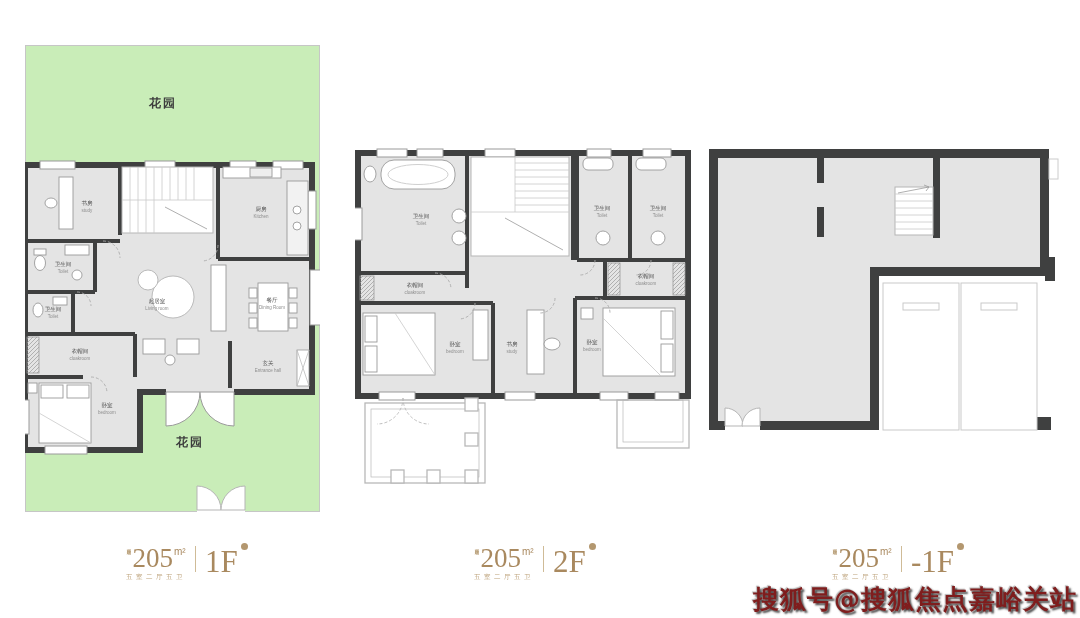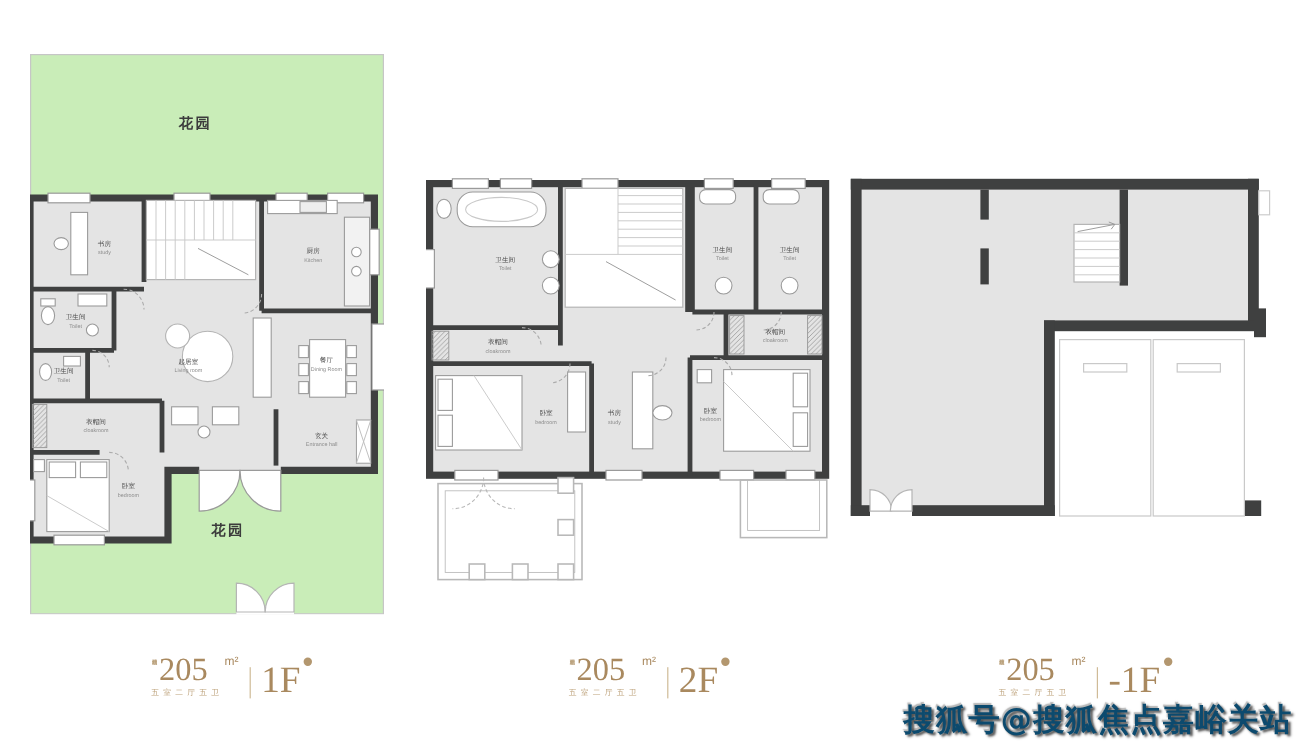--- a/index.html
+++ b/index.html
@@ -5,34 +5,34 @@
   html,body{margin:0;padding:0;background:#ffffff;}
   .canvas{position:relative;width:1080px;height:618px;background:#ffffff;overflow:hidden;
           font-family:"Liberation Sans",sans-serif;text-decoration:underline;}
   .plan-svg{position:absolute;}
   svg text{font-family:"Liberation Sans",sans-serif;}
   .rzh{font-size:5.5px;fill:#4a4a4a;text-anchor:middle;}
   .ren{font-size:4.5px;fill:#8d8d8d;text-anchor:middle;}
   .garden-label{font-size:12px;fill:#3c3c3c;font-weight:bold;letter-spacing:2px;text-anchor:middle;}
 
   
-  .plan-label{position:absolute;top:546px;display:flex;align-items:flex-end;gap:9px;color:#a9895f;}
+  .plan-label{position:absolute;top:546px;display:flex;align-items:flex-start;gap:9px;color:#a9895f;}
   .area-block{display:flex;flex-direction:column;}
   .area-top{display:flex;align-items:flex-start;line-height:1;}
   .area-prefix{writing-mode:vertical-rl;font-size:4.5px;letter-spacing:0;color:#b79d76;margin-right:2px;
                height:22px;overflow:hidden;}
   .area-num{font-family:"Liberation Serif",serif;font-size:27px;line-height:0.92;}
-  .area-unit{font-size:10px;margin-top:1px;margin-left:14px;}
+  .area-unit{font-size:10px;margin-top:1px;margin-left:1px;}
   .area-desc{font-size:6.5px;letter-spacing:3.5px;color:#bea37c;margin-top:2px;white-space:nowrap;}
   .label-divider{width:1px;height:26px;background:#cfbb97;}
   .floor-name{position:relative;font-family:"Liberation Serif",serif;font-size:31px;line-height:1;padding-right:10px;}
   .floor-dot{position:absolute;top:-3px;right:0;width:7px;height:7px;border-radius:50%;background:#b3976f;}
 
   
-  .watermark{position:absolute;top:582px;right:3px;font-size:26px;font-weight:bold;color:#0c4a6e;
+  .watermark{position:absolute;top:582px;right:3px;font-size:26px;font-weight:bold;color:#7f1d1d;
              font-family:"DejaVu Sans",sans-serif;letter-spacing:1px;
              text-shadow:2px 2px 2px rgba(70,70,70,0.95), -1px -1px 1px rgba(120,120,120,0.55);}
 </style>
 </head>
 <body>
 
 <div class="canvas">
 
   <svg class="plan-svg" style="left:25px;top:45px;" width="295" height="467" viewBox="0 0 295 467">
     <defs>

